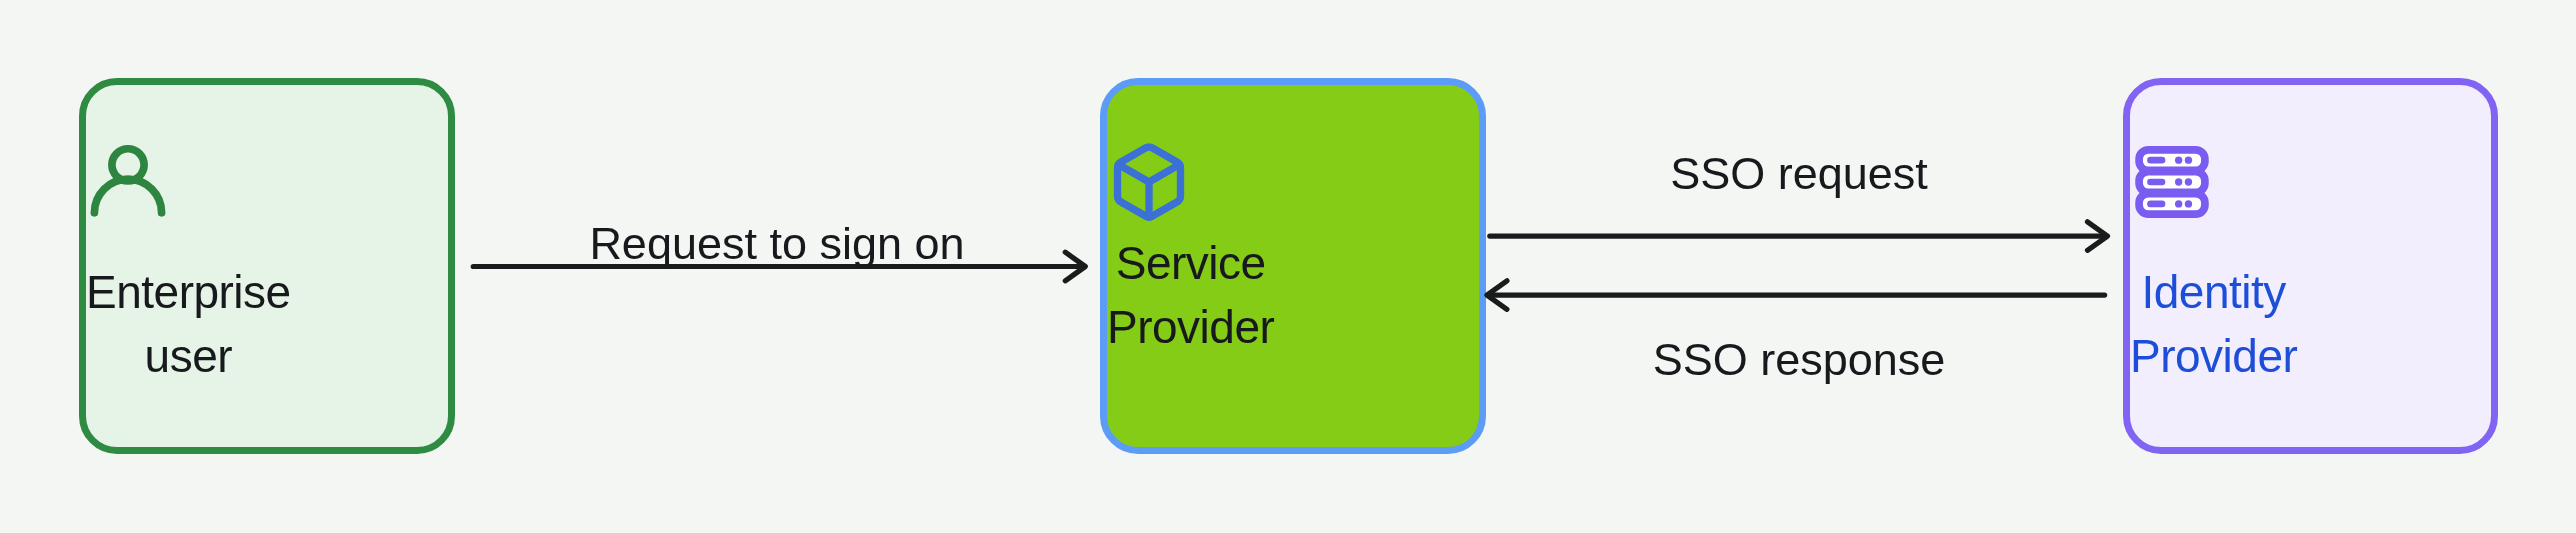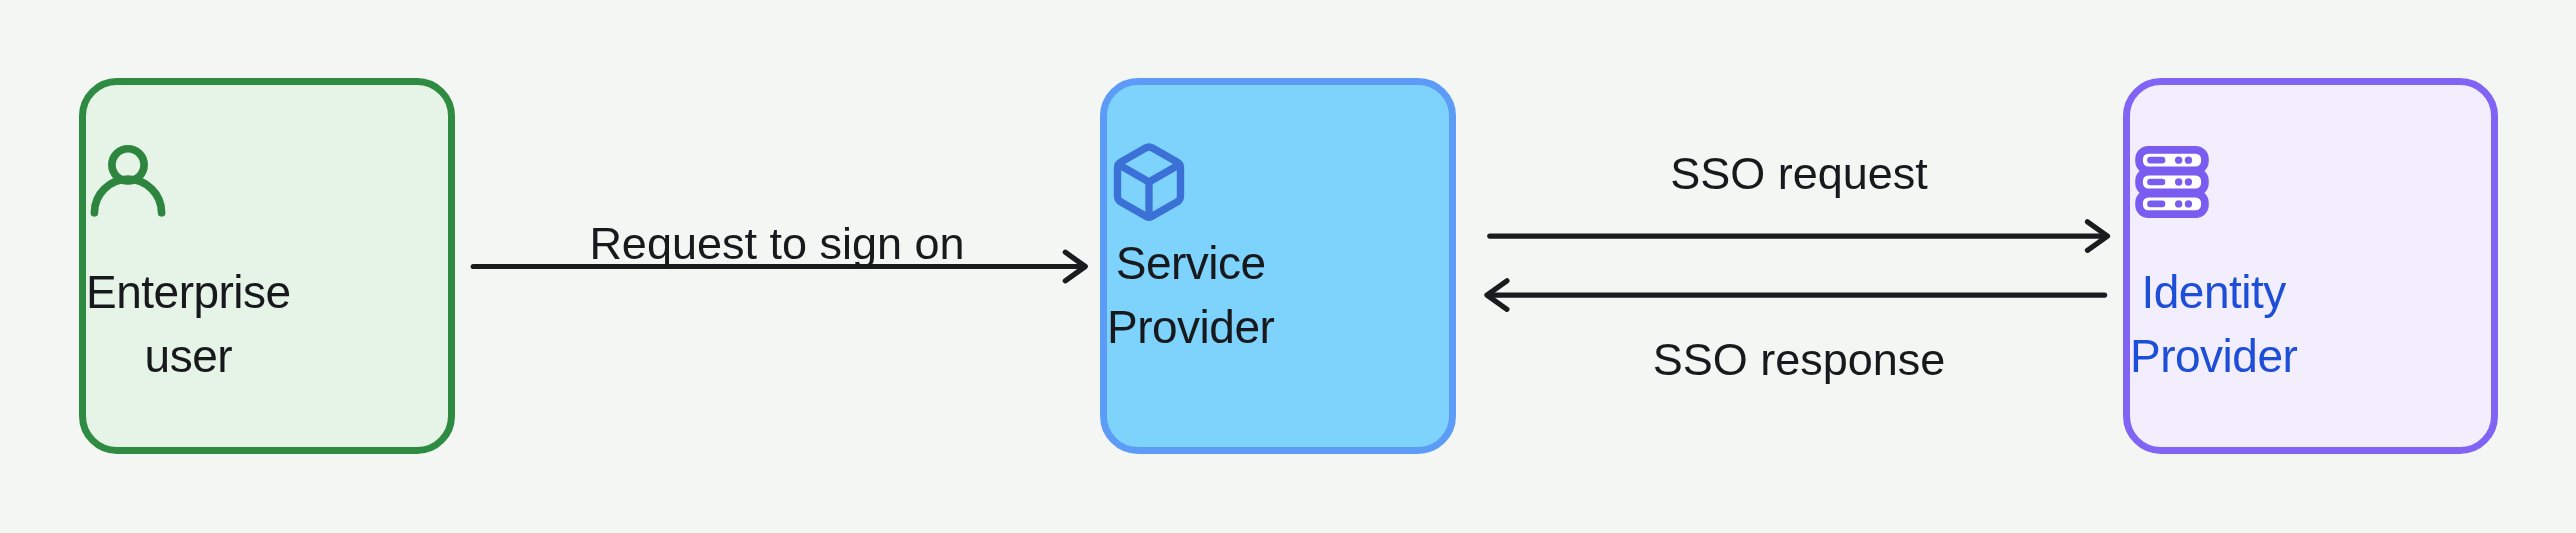--- a/index.html
+++ b/index.html
@@ -71,21 +71,21 @@
     <span class="node-icon">
       <svg viewBox="0 0 24 24" fill="none" stroke="currentColor" stroke-width="2.2" stroke-linecap="round" stroke-linejoin="round" style="color: rgb(46, 133, 64);">
         <circle cx="12" cy="7.1" r="4.6"></circle>
         <path d="M21.6 20.8a9.6 9.6 0 0 0-19.2 0"></path>
       </svg>
     </span>
     <div class="node-label" style="color: rgb(23, 25, 28);">Enterprise
 user</div>
   </div>
 
-  <div class="node" style="left: 1100px; width: 356px; background: #7dd3fc; border-color: rgb(93, 156, 246); gap: 7px;">
+  <div class="node" style="left: 1100px; width: 386px; background: #84cc16; border-color: rgb(93, 156, 246); gap: 7px;">
     <span class="node-icon">
       <svg viewBox="0 0 24 24" fill="none" stroke="currentColor" stroke-width="2.1" stroke-linecap="round" stroke-linejoin="round" style="color: rgb(59, 112, 214);">
         <path d="M21 8a2 2 0 0 0-1-1.73l-7-4a2 2 0 0 0-2 0l-7 4A2 2 0 0 0 3 8v8a2 2 0 0 0 1 1.73l7 4a2 2 0 0 0 2 0l7-4A2 2 0 0 0 21 16Z"></path>
         <path d="m3.3 7 8.7 5 8.7-5"></path>
         <path d="M12 22V12"></path>
       </svg>
     </span>
     <div class="node-label" style="color: rgb(23, 25, 28);">Service
 Provider</div>
   </div>

